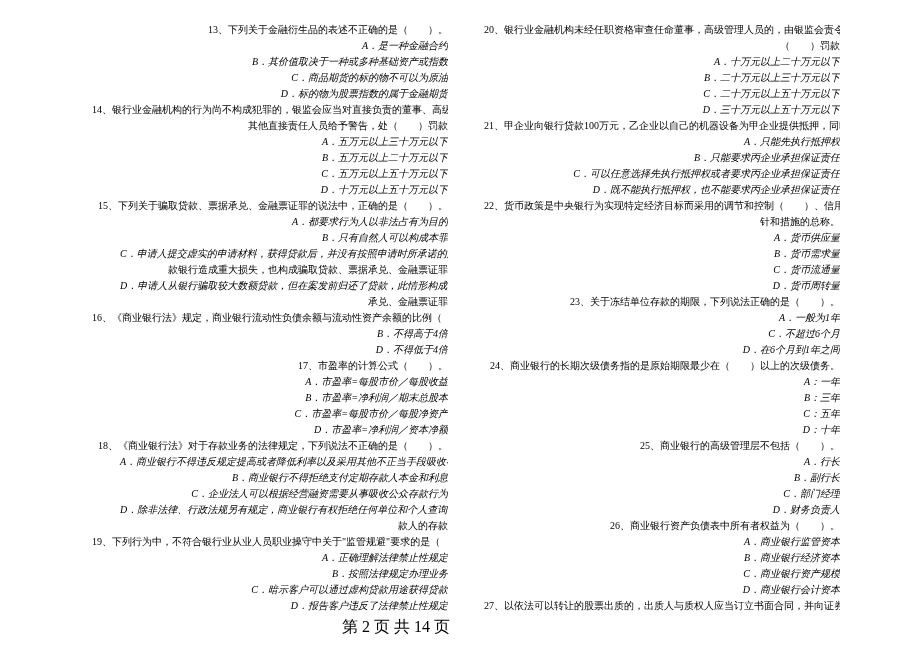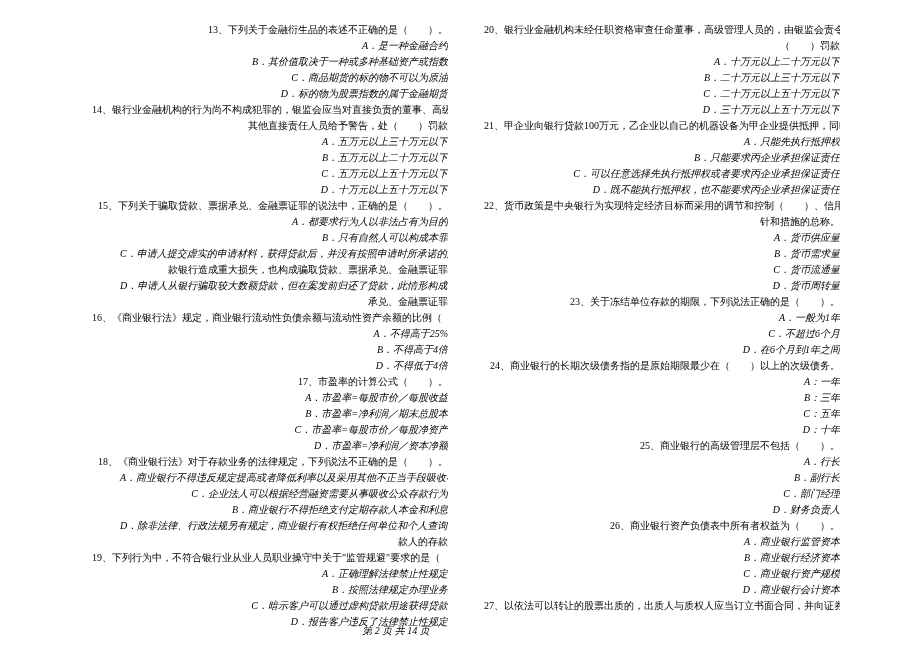--- a/index.html
+++ b/index.html
@@ -2,21 +2,21 @@
 <html><head>
   <meta charset="utf-8">
   <style>
     * { margin: 0; padding: 0; box-sizing: border-box; }
     body { width: 920px; height: 650px; background: #fff; font-family: "SimSun", "宋体", serif; font-size: 10px; color: #000; position: relative; padding: 22px 80px 0 92px; }
     .columns { display: flex; gap: 36px; }
     .col { flex: 1; min-width: 0; text-align: right; }
     .q-line { line-height: 16px; white-space: nowrap; overflow: hidden; }
     .opt-line { line-height: 16px; padding-left: 28px; white-space: nowrap; overflow: hidden; font-style: italic; }
     .cont-line { line-height: 16px; white-space: nowrap; overflow: hidden; }
-    .footer { position: absolute; bottom: 12px; left: 0; width: 792px; text-align: center; font-size: 10px; font-style: italic; }
+    .footer { position: absolute; bottom: 12px; left: 0; width: 792px; text-align: center; font-size: 16px; }
   </style>
 </head>
 <body>
 
 <div class="columns">
   <div class="col">
     <div class="q-line">13、下列关于金融衍生品的表述不正确的是（　　）。</div>
     <div class="opt-line">A．是一种金融合约</div>
     <div class="opt-line">B．其价值取决于一种或多种基础资产或指数</div>
     <div class="opt-line">C．商品期货的标的物不可以为原油</div>
@@ -31,34 +31,33 @@
 
     <div class="q-line">15、下列关于骗取贷款、票据承兑、金融票证罪的说法中，正确的是（　　）。</div>
     <div class="opt-line">A．都要求行为人以非法占有为目的</div>
     <div class="opt-line">B．只有自然人可以构成本罪</div>
     <div class="opt-line">C．申请人提交虚实的申请材料，获得贷款后，并没有按照申请时所承诺的用途使用，给贷</div>
     <div class="cont-line">款银行造成重大损失，也构成骗取贷款、票据承兑、金融票证罪</div>
     <div class="opt-line">D．申请人从银行骗取较大数额贷款，但在案发前归还了贷款，此情形构成骗取贷款、票据</div>
     <div class="cont-line">承兑、金融票证罪</div>
 
     <div class="q-line">16、《商业银行法》规定，商业银行流动性负债余额与流动性资产余额的比例（　　）。</div>
-    <div class="opt-line">A．不得高于25%</div>
     <div class="opt-line">B．不得高于4倍</div>
     <div class="opt-line">D．不得低于4倍</div>
 
     <div class="q-line">17、市盈率的计算公式（　　）。</div>
     <div class="opt-line">A．市盈率=每股市价／每股收益</div>
     <div class="opt-line">B．市盈率=净利润／期末总股本</div>
     <div class="opt-line">C．市盈率=每股市价／每股净资产</div>
     <div class="opt-line">D．市盈率=净利润／资本净额</div>
 
     <div class="q-line">18、《商业银行法》对于存款业务的法律规定，下列说法不正确的是（　　）。</div>
     <div class="opt-line">A．商业银行不得违反规定提高或者降低利率以及采用其他不正当手段吸收存款</div>
+    <div class="opt-line">B．商业银行不得拒绝支付定期存款人本金和利息</div>
     <div class="opt-line">C．企业法人可以根据经营融资需要从事吸收公众存款行为</div>
-    <div class="opt-line">B．商业银行不得拒绝支付定期存款人本金和利息</div>
     <div class="opt-line">D．除非法律、行政法规另有规定，商业银行有权拒绝任何单位和个人查询、冻结、扣划存</div>
     <div class="cont-line">款人的存款</div>
 
     <div class="q-line">19、下列行为中，不符合银行业从业人员职业操守中关于"监管规避"要求的是（　　）。</div>
     <div class="opt-line">A．正确理解法律禁止性规定</div>
     <div class="opt-line">B．按照法律规定办理业务</div>
     <div class="opt-line">C．暗示客户可以通过虚构贷款用途获得贷款</div>
     <div class="opt-line">D．报告客户违反了法律禁止性规定</div>
   </div>
 

